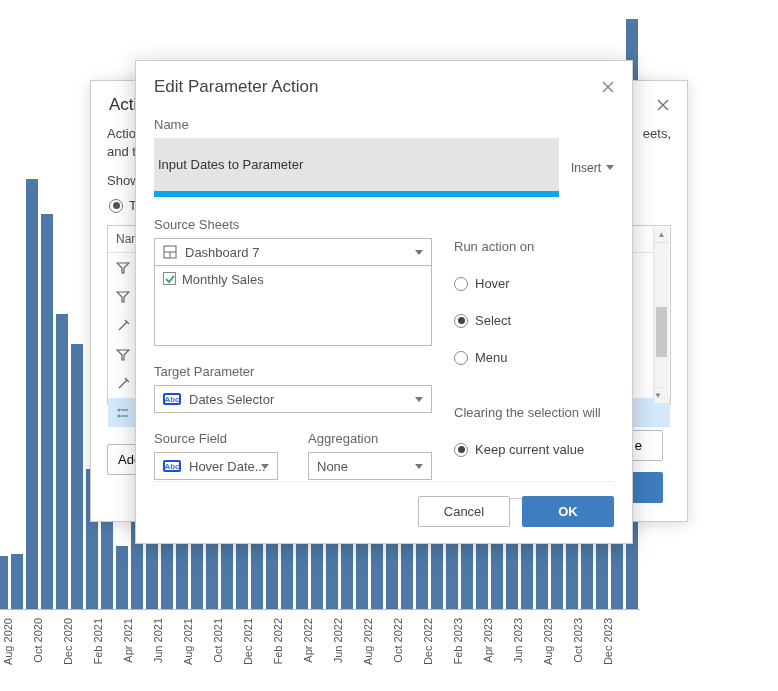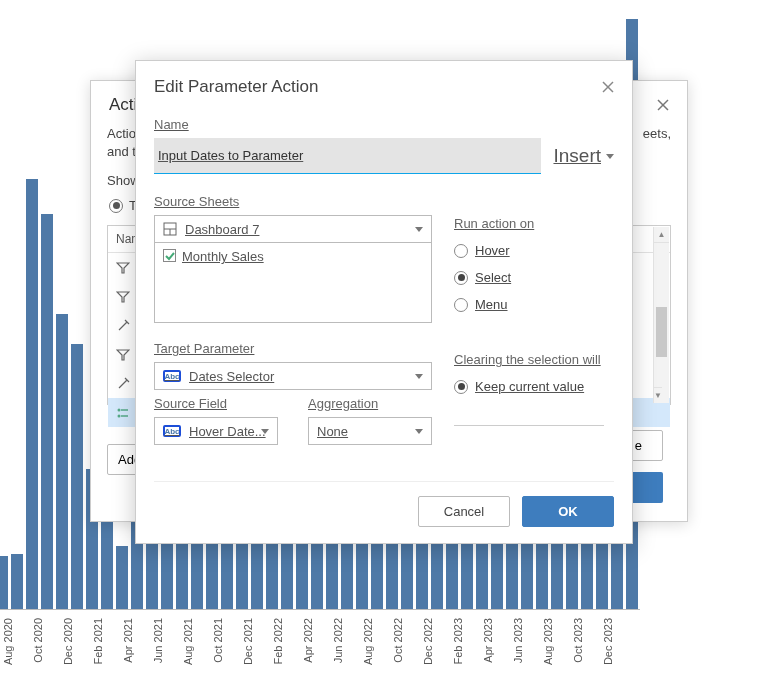--- a/index.html
+++ b/index.html
@@ -42,42 +42,42 @@
 
   
   .param-dialog {
     position: absolute; left: 135px; top: 60px; width: 498px; height: 484px;
     background: #fff; border: 1px solid #ccc; z-index: 2;
     box-shadow: 0 4px 22px rgba(0,0,0,0.22);
   }
   .param-title { font-size: 17px; color: #444; padding: 16px 18px 14px; }
   .param-close { position: absolute; right: 12px; top: 14px; width: 24px; height: 24px;}
   .param-close svg { width: 14px; height: 14px; display:block; margin:5px auto; stroke:#888; }
-  .param-body { padding: 0 18px; font-size: 13px; color: #555; text-decoration: underline; }
+  .param-body { padding: 0 18px; font-size: 13px; color: #555; }
   .field-label { font-size: 13px; color: #666; margin: 6px 0 6px; }
   .name-row { display:flex; align-items:center; gap:12px; margin-bottom: 14px;}
-  .name-input { flex: 1; border: none; border-bottom: 1px solid #0ea5e9; padding: 10px 4px; font-size: 13px; color:#333; background:#e4e4e4; }
+  .name-input { flex: 1; border: none; border-bottom: 6px solid #0ea5e9; padding: 19px 4px; font-size: 13px; color:#333; background:#e4e4e4; }
   .name-input::selection { background:#cdd8e8; }
-  .insert-link { color:#555; font-size:19px; display:flex; align-items:center; gap:5px; }
+  .insert-link { color:#555; font-size:12px; display:flex; align-items:center; gap:5px; }
   .insert-link .caret { width:0;height:0;border-left:4px solid transparent;border-right:4px solid transparent;border-top:5px solid #777; }
 
   .two-col { display:flex; gap: 22px; }
   .left-col { width: 278px; }
   .right-col { flex: 1; }
 
   .dashboard-select { border: 1px solid #bbb; height: 28px; display:flex; align-items:center; padding: 0 8px; gap:8px; position:relative; margin-bottom:0;}
   .dashboard-select .icon-dash { width:14px;height:14px;display:inline-block;}
   .dashboard-select .caret { position:absolute; right:8px; width:0;height:0;border-left:4px solid transparent;border-right:4px solid transparent;border-top:5px solid #777; }
   .sheet-list { border:1px solid #bbb; height: 80px; border-top:none; padding:6px 8px;}
   .sheet-item { display:flex; align-items:flex-start; gap:6px; font-size:13px;}
   .chk { width:13px;height:13px;border:1px solid #888;display:inline-flex;align-items:center;justify-content:center;}
   .chk svg{width:10px;height:10px;stroke:#4a7;stroke-width:2;fill:none;}
 
   .radio-group { margin-top: 6px; }
-  .radio { display:flex; align-items:center; gap:7px; margin:12px 0; font-size:13px; color:#444; }
+  .radio { display:flex; align-items:center; gap:7px; margin:22px 0; font-size:13px; color:#444; }
   .r { width:14px;height:14px;border:1px solid #888;border-radius:50%;display:inline-flex;align-items:center;justify-content:center;}
   .r.sel::after{content:'';width:7px;height:7px;border-radius:50%;background:#444;}
 
   .select { border:1px solid #bbb; height:28px; display:flex; align-items:center; padding:0 8px; gap:8px; position:relative; font-size:13px; }
   .select .caret { position:absolute; right:8px; width:0;height:0;border-left:4px solid transparent;border-right:4px solid transparent;border-top:5px solid #777; }
   .abc-chip { width:18px;height:12px;background:#fff;border:2px solid #1d4ed8;border-radius:2px;color:#4a78aa;font-size:8px;display:inline-flex;align-items:center;justify-content:center;font-weight:bold;}
 
   .setval-input { border-bottom:1px solid #ccc; height:20px; margin-top:6px; width: 150px; }
 
   .dialog-buttons { position:absolute; right:18px; bottom:16px; display:flex; gap:12px; border-top: 1px solid #eee; padding-top:14px; left:18px; justify-content:flex-end;}
@@ -275,21 +275,21 @@
           </div>
         </div>
 
         <div class="field-label" style="margin-top:18px">Target Parameter</div>
         <div class="select">
           <span class="abc-chip">Abc</span>
           <span>Dates Selector</span>
           <span class="caret"></span>
         </div>
 
-        <div style="display:flex; gap:30px; ">
+        <div style="display:flex; gap:30px; margin-top:12px;">
           <div style="width:128px">
             <div class="field-label">Source Field</div>
             <div class="select">
               <span class="abc-chip">Abc</span>
               <span style="overflow:hidden;text-overflow:ellipsis;white-space:nowrap">Hover Date...</span>
               <span class="caret"></span>
             </div>
           </div>
           <div style="width:128px">
             <div class="field-label">Aggregation</div>

